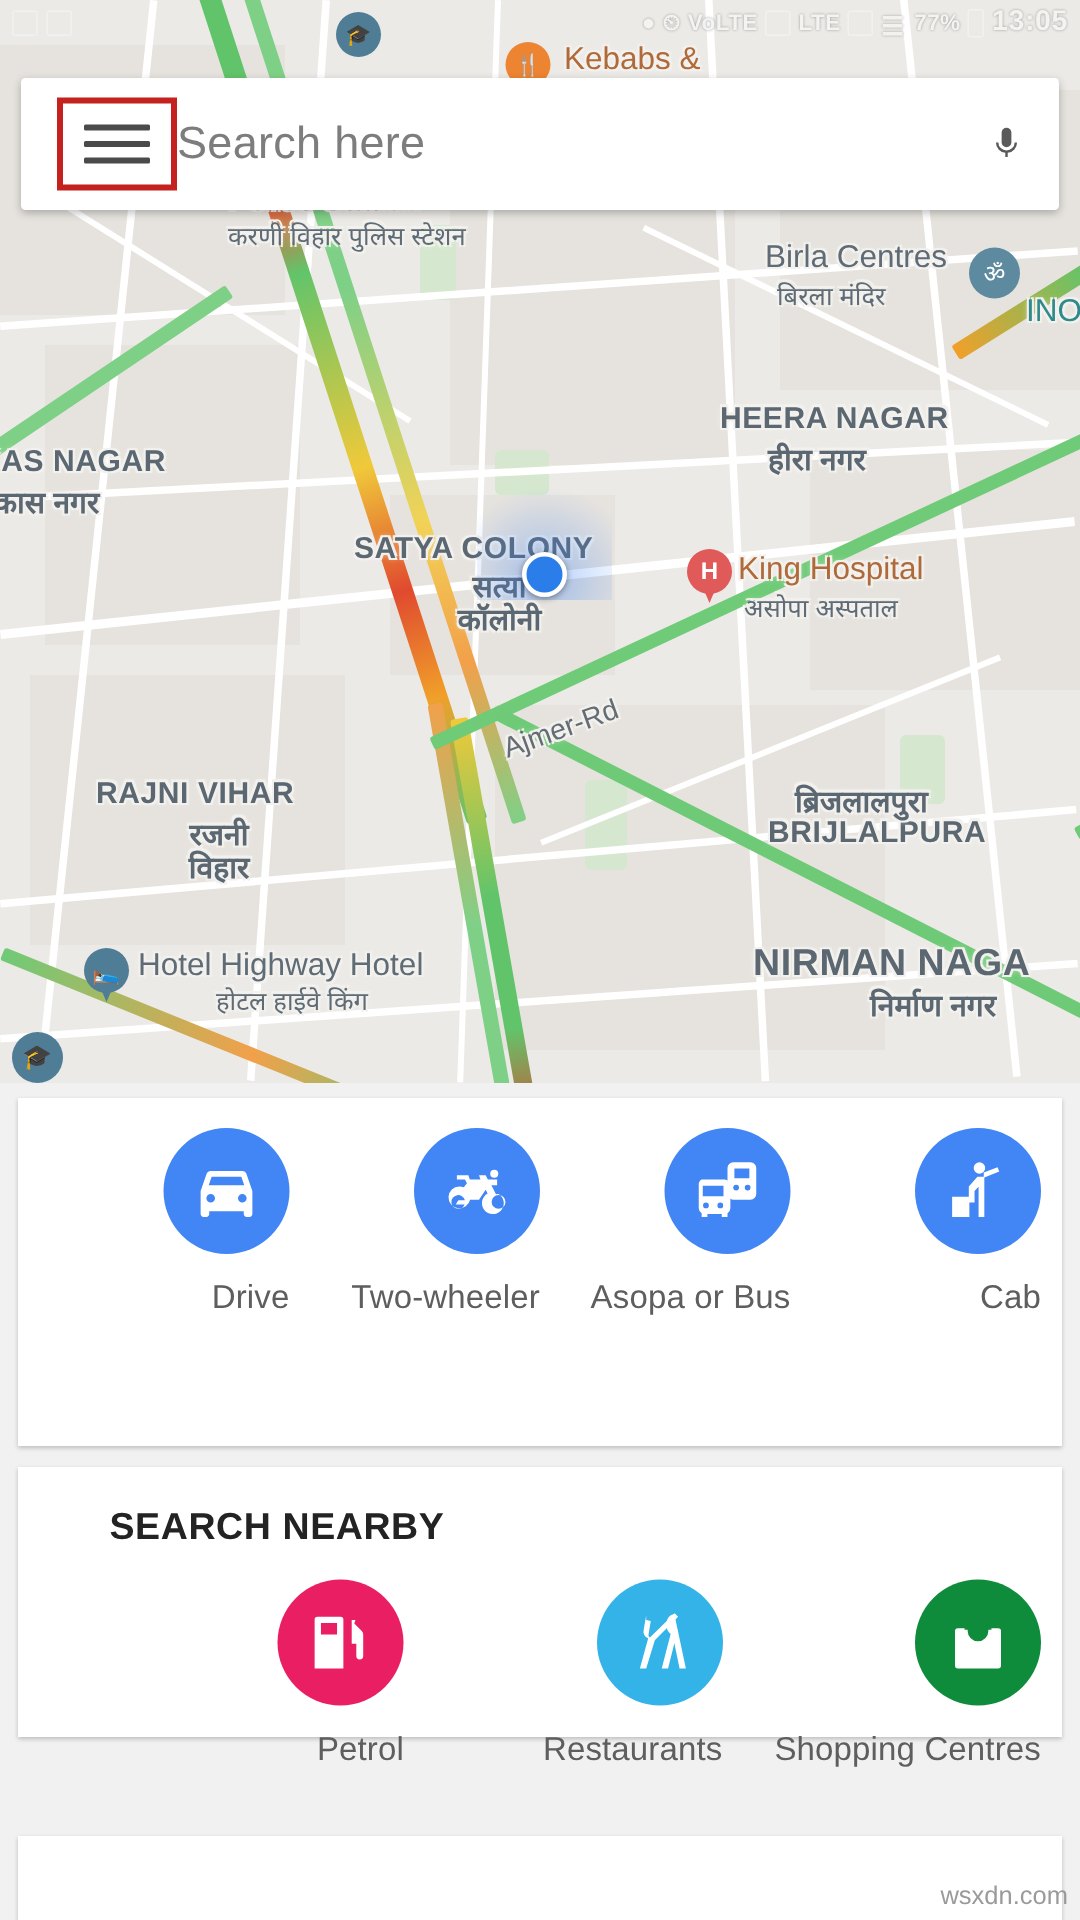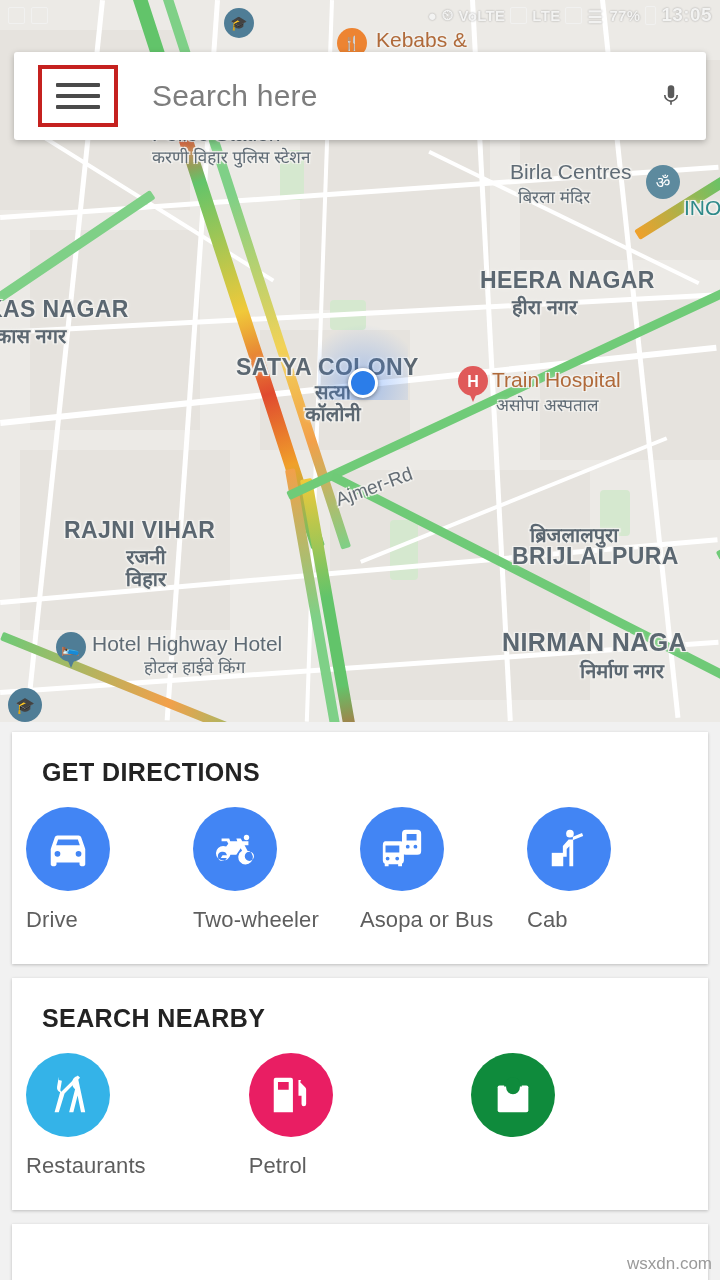--- a/index.html
+++ b/index.html
@@ -43,21 +43,21 @@
   .sb-time { font-size:19px; letter-spacing:.4px; }
 
   
   .lbl {
     position:absolute; color:#56636e; white-space:nowrap;
     text-shadow: -1.4px -1.4px 0 #f2f1ee, 1.4px -1.4px 0 #f2f1ee,
                  -1.4px 1.4px 0 #f2f1ee, 1.4px 1.4px 0 #f2f1ee,
                  0 0 4px #f2f1ee;
     line-height:1.12; text-align:center;
   }
-  .lbl-hood-en { font-size:23px; font-weight:bold; letter-spacing:.4px; color:#5b6771; }
+  .lbl-hood-en { font-size:20px; font-weight:bold; letter-spacing:.4px; color:#5b6771; }
   .lbl-hood-hi { font-size:20px; font-weight:bold; color:#5b6771; }
   .lbl-poi { font-size:21px; color:#5f6b75; }
   .lbl-poi-hi { font-size:17px; color:#5f6b75; }
   .lbl-rd { font-size:19px; color:#646d75; }
   .lbl-orange { color:#b06a3a; }
   .lbl-teal { color:#2f8a8a; }
 
   .pin { position:absolute; width:30px; height:40px; }
   .pin .head {
     position:absolute; left:0; top:0; width:30px; height:30px;
@@ -96,43 +96,43 @@
     display:flex; align-items:center;
   }
   .ham-wrap {
     position:relative; width:80px; height:62px; margin-left:24px;
     display:flex; align-items:center; justify-content:center;
     border:4px solid #c5211f;
   }
   .ham { width:44px; height:26px; display:flex; flex-direction:column; justify-content:space-between; }
   .ham span { display:block; height:4px; background:#4a4a4a; border-radius:1px; }
   .search-text {
-    flex:1; margin-left:34px; font-size:30px; color:#7d7d7d; letter-spacing:.2px;
+    flex:1; font-size:30px; color:#7d7d7d; letter-spacing:.2px;
   }
   .mic { width:70px; display:flex; align-items:center; justify-content:center; }
   .mic svg { width:26px; height:38px; fill:#5a5a5a; }
 
   
   .sheet { position:absolute; left:0; top:722px; width:720px; bottom:0; background:#f1f1f1; }
   .card {
     position:absolute; left:12px; width:696px; background:#fff;
     box-shadow:0 1px 3px rgba(0,0,0,.22);
   }
   #card-directions { top:10px; height:232px; }
-  #card-nearby { top:256px; height:232px; }
+  #card-nearby { top:256px; height:180px;padding-left:31px; }
   #card-third { top:502px; height:120px; }
 
   .card-title {
     font-size:25px; font-weight:bold; color:#232323;
     letter-spacing:.4px; padding:26px 0 0 30px;
   }
   .row {
     display:flex; padding:0 14px; margin-top:20px;
   }
-  .cell { flex:1; display:flex; flex-direction:column; align-items:flex-start; }
+  .cell { flex:1; display:flex; flex-direction:column; align-items:flex-end; }
   .bubble {
     width:84px; height:84px; border-radius:50%;
     display:flex; align-items:center; justify-content:center;
   }
   .bubble svg { width:46px; height:46px; fill:#fff; }
   .cell-label {
     margin-top:16px; font-size:22px; color:#5e5e5e;
     text-align:center; line-height:1.18; letter-spacing:.1px;
   }
 
@@ -230,21 +230,21 @@
     <div class="lbl lbl-hood-hi" style="left:288px;top:381px;width:90px;white-space:normal;">सत्या कॉलोनी</div>
 
     <div class="beam" style="left:318px;top:310px;"></div>
     <div class="dot" style="left:348px;top:368px;"></div>
 
     <div class="pin" style="left:458px;top:366px;">
       <div class="tip" style="border-top-color:#e05a5a;"></div>
       <div class="head" style="background:#e05a5a;"></div>
       <div class="gl" style="font-weight:bold;font-size:16px;">H</div>
     </div>
-    <div class="lbl lbl-poi lbl-orange" style="left:492px;top:368px;">Train Hospital</div>
+    <div class="lbl lbl-poi lbl-orange" style="left:492px;top:368px;">King Hospital</div>
     <div class="lbl lbl-poi-hi" style="left:496px;top:396px;">असोपा अस्पताल</div>
 
     <div class="lbl lbl-rd" style="left:334px;top:476px;transform:rotate(-20deg);">Ajmer-Rd</div>
 
     <div class="lbl lbl-hood-en" style="left:64px;top:518px;">RAJNI VIHAR</div>
     <div class="lbl lbl-hood-hi" style="left:106px;top:546px;width:80px;white-space:normal;">रजनी विहार</div>
 
     <div class="lbl lbl-hood-en" style="left:512px;top:496px;margin-top:48px;">BRIJLALPURA</div>
     <div class="lbl lbl-hood-hi" style="left:530px;top:524px;">ब्रिजलालपुरा</div>
 
@@ -298,21 +298,20 @@
       <svg viewBox="0 0 24 24">
         <path d="M12 14a3 3 0 0 0 3-3V5a3 3 0 0 0-6 0v6a3 3 0 0 0 3 3z"></path>
         <path d="M17 11a5 5 0 0 1-10 0H5.5a6.5 6.5 0 0 0 5.75 6.45V20h1.5v-2.55A6.5 6.5 0 0 0 18.5 11H17z"></path>
       </svg>
     </div>
   </div>
 
   <div class="sheet">
 
     <div class="card" id="card-directions">
-      <div class="card-title">GET DIRECTIONS</div>
       <div class="row">
 
         <div class="cell">
           <div class="bubble" style="background:#4285f4;">
             <svg viewBox="0 0 24 24">
               <path d="M18.92 6.01C18.72 5.42 18.16 5 17.5 5h-11c-.66 0-1.21.42-1.42 1.01L3 12v8c0 .55.45 1 1 1h1c.55 0 1-.45 1-1v-1h12v1c0 .55.45 1 1 1h1c.55 0 1-.45 1-1v-8l-2.08-5.99zM6.85 7h10.29l1.04 3H5.81l1.04-3zM6.5 16a1.5 1.5 0 1 1 0-3 1.5 1.5 0 0 1 0 3zm11 0a1.5 1.5 0 1 1 0-3 1.5 1.5 0 0 1 0 3z"></path>
             </svg>
           </div>
           <div class="cell-label">Drive</div>
         </div>
@@ -349,48 +348,49 @@
         </div>
 
       </div>
     </div>
 
     <div class="card" id="card-nearby">
       <div class="card-title">SEARCH NEARBY</div>
       <div class="row">
 
         <div class="cell">
+          <div class="bubble" style="background:#e91e63;">
+            <svg viewBox="0 0 24 24">
+              <path d="M4 3h8a1 1 0 0 1 1 1v17H3V4a1 1 0 0 1 1-1zm1.2 2.2v4h5.6v-4H5.2z"></path>
+              <path d="M16.8 5.4l2.6 2.6a1.6 1.6 0 0 1 .5 1.1v7.6a1.2 1.2 0 0 1-2.4 0v-4.3h-1.6V4.2h1.3l-.4 1.2z"></path>
+            </svg>
+          </div>
+          <div class="cell-label">Petrol</div>
+        </div>
+
+        <div class="cell">
           <div class="bubble" style="background:#34b3e8;">
             <svg viewBox="0 0 24 24">
               <path d="M7.2 2.5l-.9 5.2a2.6 2.6 0 0 0 1.6 2.8L5 21h2.2l3-9.8 8.1-8.2-1.2-1.2-8.6 8.5a1 1 0 0 1-.5-1l.8-4.8-1.6-.3z"></path>
               <path d="M17 2.2c-1.6 0-2.8 1.6-2.8 3.6 0 1.4.6 2.6 1.5 3.2L12.6 21h2.2l2.2-8.7 1.8 8.7h2.2L17 2.2z"></path>
             </svg>
           </div>
           <div class="cell-label">Restaurants</div>
-        </div>
-
-        <div class="cell">
-          <div class="bubble" style="background:#e91e63;">
-            <svg viewBox="0 0 24 24">
-              <path d="M4 3h8a1 1 0 0 1 1 1v17H3V4a1 1 0 0 1 1-1zm1.2 2.2v4h5.6v-4H5.2z"></path>
-              <path d="M16.8 5.4l2.6 2.6a1.6 1.6 0 0 1 .5 1.1v7.6a1.2 1.2 0 0 1-2.4 0v-4.3h-1.6V4.2h1.3l-.4 1.2z"></path>
-            </svg>
-          </div>
-          <div class="cell-label">Petrol</div>
         </div>
 
 
         <div class="cell">
           <div class="bubble" style="background:#0f8b3c;">
             <svg viewBox="0 0 24 24">
               <path d="M5 7h14a1 1 0 0 1 1 1v12a1 1 0 0 1-1 1H5a1 1 0 0 1-1-1V8a1 1 0 0 1 1-1z"></path>
               <path d="M8.4 7.6a3.6 3.6 0 0 1 7.2 0" fill="none" stroke="#0f8b3c" stroke-width="2.2"></path>
               <path d="M8.4 6.4a3.6 3.6 0 0 1 7.2 0v1.6a3.6 3.6 0 0 1-7.2 0z" fill="#0f8b3c"></path>
             </svg>
           </div>
+          <div class="cell-label">Shopping Centres</div>
         </div>
 
       </div>
     </div>
 
     <div class="card" id="card-third"></div>
   </div>
 
   <div class="watermark">wsxdn.com</div>
 </div>

